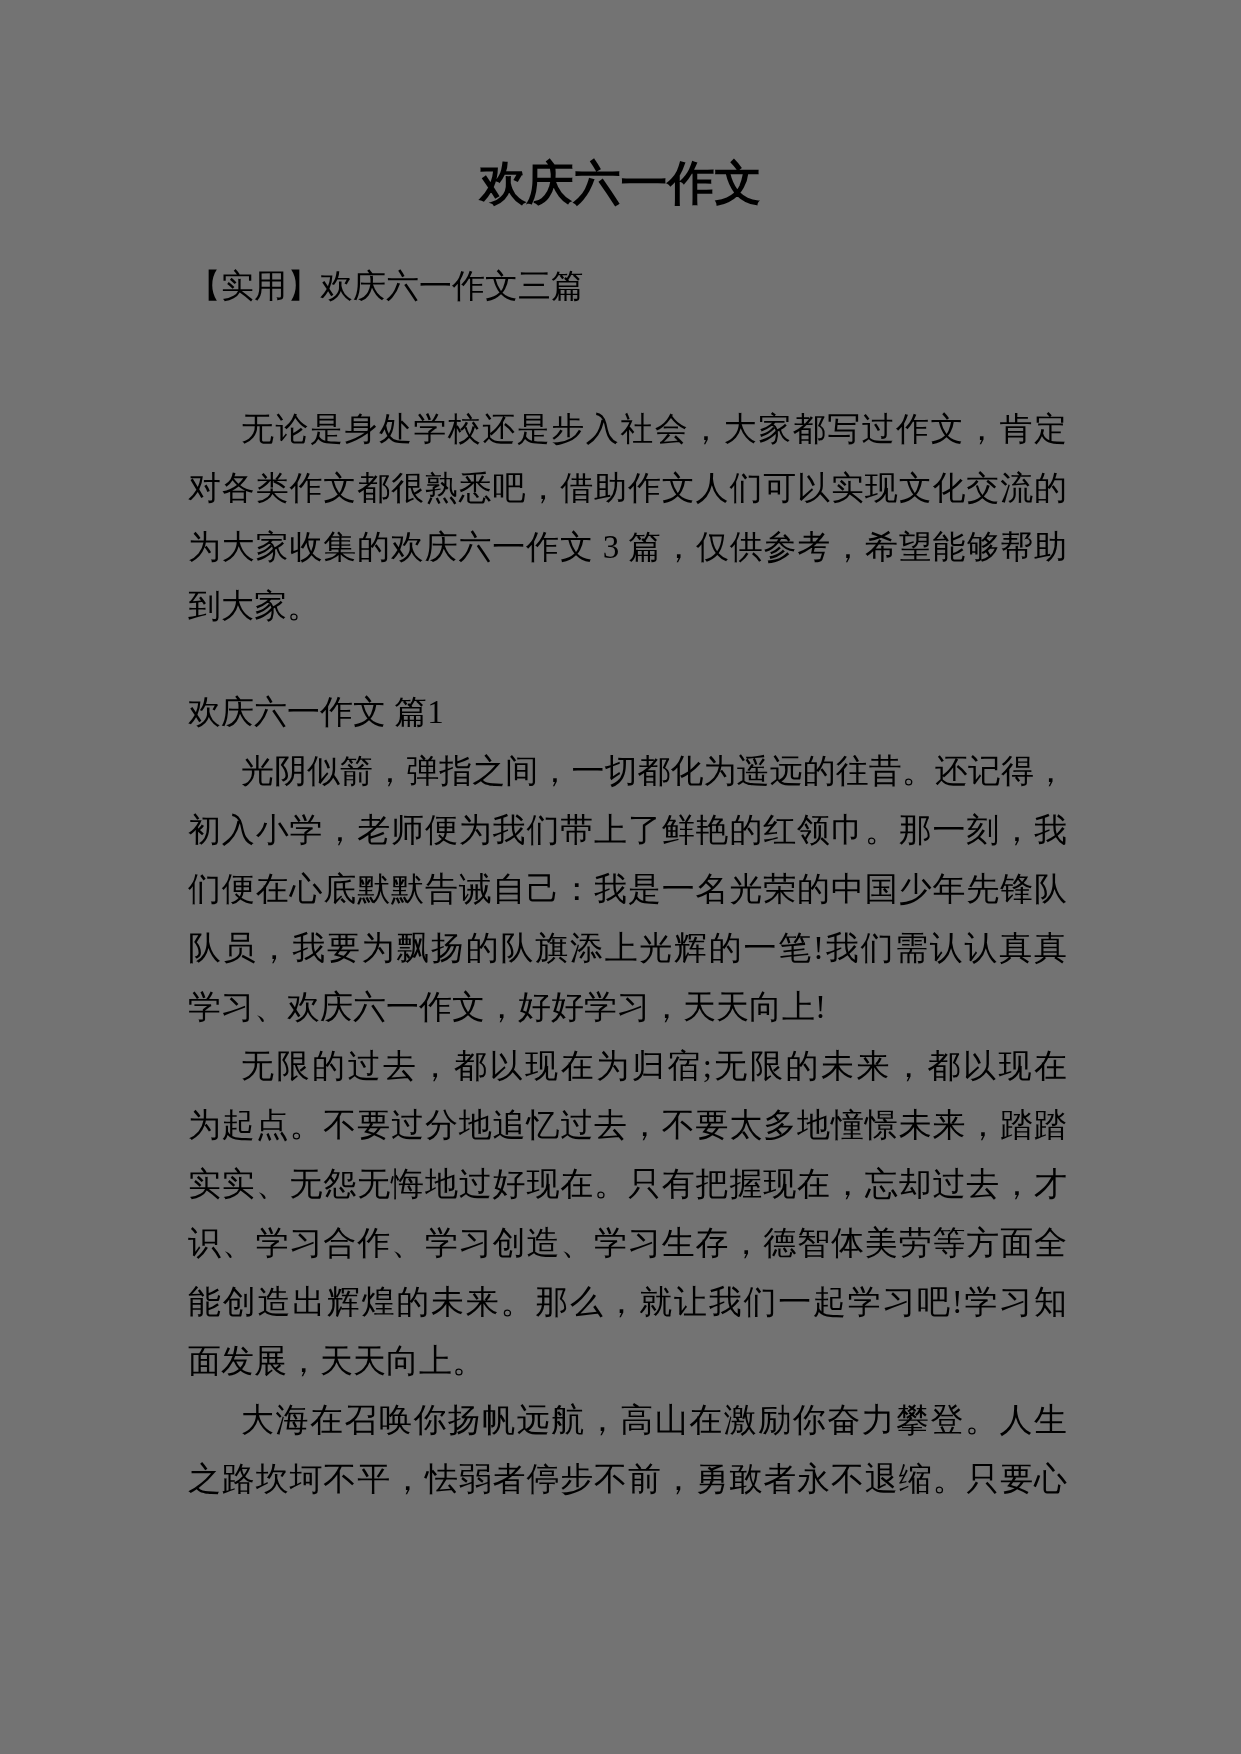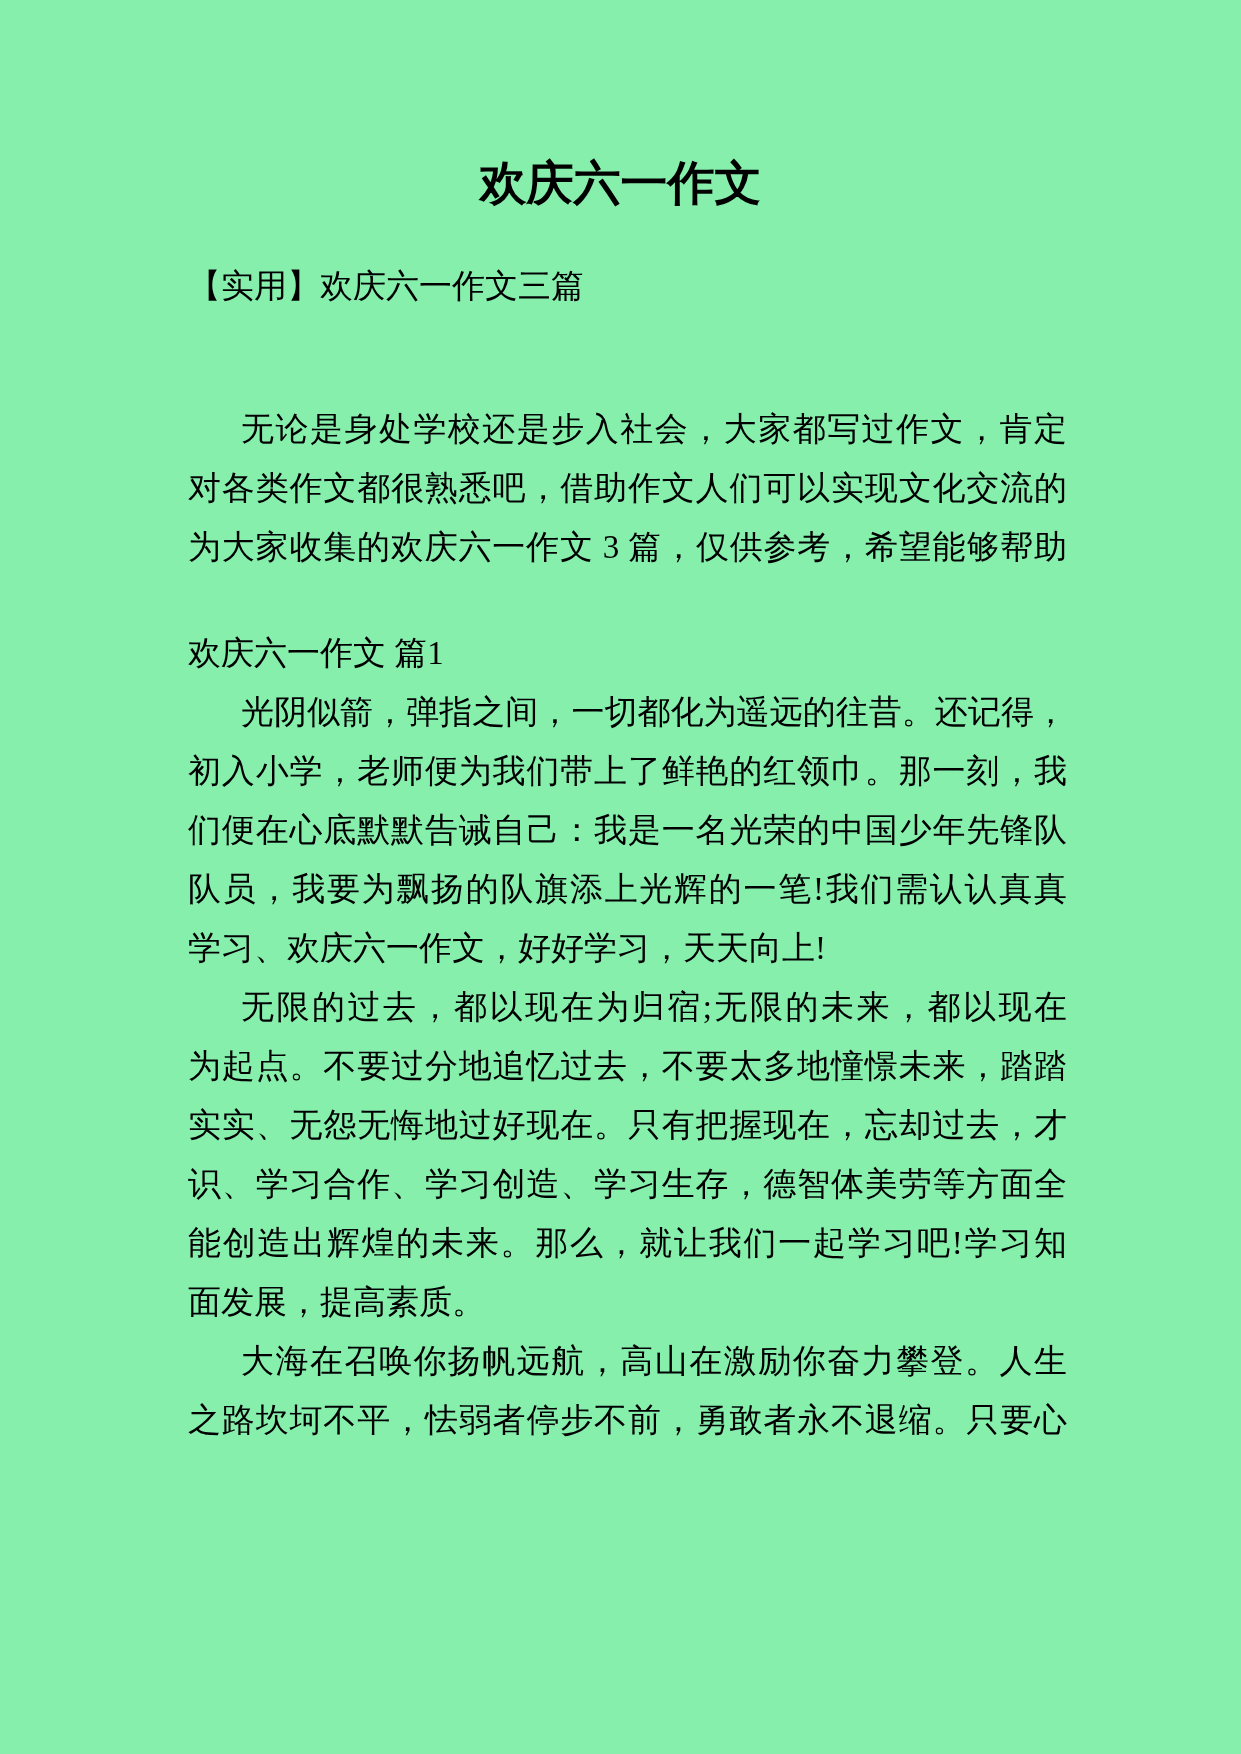--- a/index.html
+++ b/index.html
@@ -5,21 +5,21 @@
   html, body { margin: 0; padding: 0; }
   body {
     width: 1241px;
     height: 1754px;
     background: #ffffff;
   }
   .page {
     position: relative;
     width: 1241px;
     height: 1754px;
-    background: #86efac;
+    background: #737373;
     color: #000000;
     font-family: "Liberation Serif", serif;
     overflow: hidden;
   }
   .doc-title {
     margin: 147px 0 0 0;
     padding: 0;
     font-size: 47px;
     font-weight: 700;
     line-height: 72px;
@@ -59,39 +59,40 @@
   <h1 class="doc-title">欢庆六一作文</h1>
 
   <div class="doc-body">
 
     <div class="tag-line">【实用】欢庆六一作文三篇</div>
 
     <div class="para intro">
       <div class="ln first">无论是身处学校还是步入社会，大家都写过作文，肯定</div>
       <div class="ln">对各类作文都很熟悉吧，借助作文人们可以实现文化交流的</div>
       <div class="ln">为大家收集的欢庆六一作文 3 篇，仅供参考，希望能够帮助</div>
+      <div class="ln last">到大家。</div>
     </div>
 
     <div class="section-heading">欢庆六一作文 篇1</div>
 
     <div class="para">
       <div class="ln first">光阴似箭，弹指之间，一切都化为遥远的往昔。还记得，</div>
       <div class="ln">初入小学，老师便为我们带上了鲜艳的红领巾。那一刻，我</div>
       <div class="ln">们便在心底默默告诫自己：我是一名光荣的中国少年先锋队</div>
       <div class="ln">队员，我要为飘扬的队旗添上光辉的一笔!我们需认认真真</div>
       <div class="ln last">学习、欢庆六一作文，好好学习，天天向上!</div>
     </div>
 
     <div class="para">
       <div class="ln first">无限的过去，都以现在为归宿;无限的未来，都以现在</div>
       <div class="ln">为起点。不要过分地追忆过去，不要太多地憧憬未来，踏踏</div>
       <div class="ln">实实、无怨无悔地过好现在。只有把握现在，忘却过去，才</div>
       <div class="ln">识、学习合作、学习创造、学习生存，德智体美劳等方面全</div>
       <div class="ln">能创造出辉煌的未来。那么，就让我们一起学习吧!学习知</div>
-      <div class="ln last">面发展，提高素质。</div>
+      <div class="ln last">面发展，天天向上。</div>
     </div>
 
     <div class="para">
       <div class="ln first">大海在召唤你扬帆远航，高山在激励你奋力攀登。人生</div>
       <div class="ln">之路坎坷不平，怯弱者停步不前，勇敢者永不退缩。只要心</div>
     </div>
 
   </div>
 </div>
 

